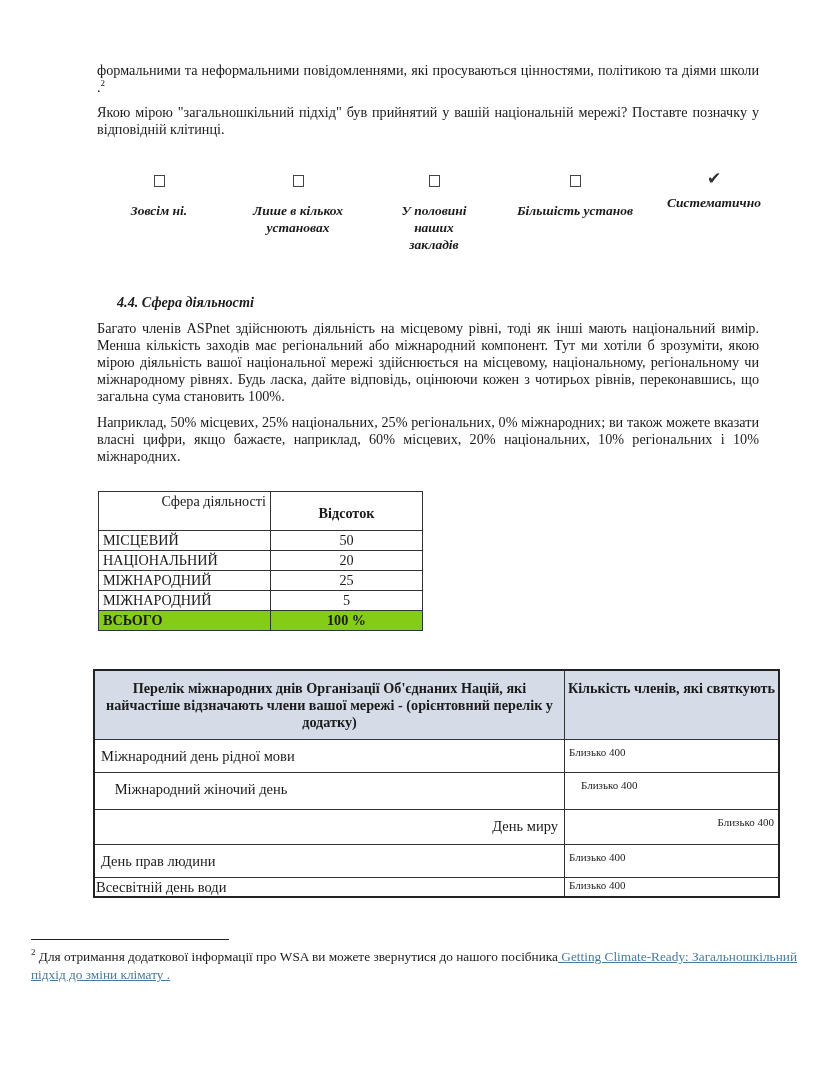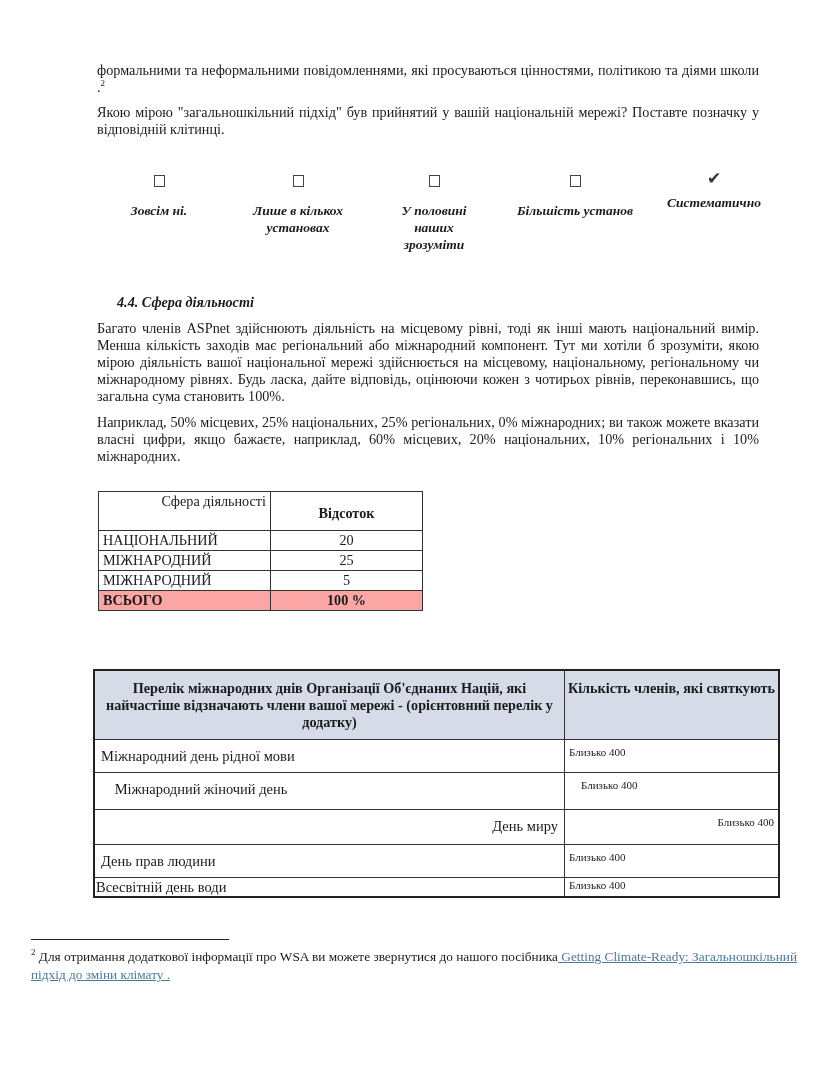--- a/index.html
+++ b/index.html
@@ -35,21 +35,21 @@
     font-style: italic; font-weight: bold; font-size: 14.2px;
   }
 
   table { border-collapse: collapse; position: absolute; }
   .t1 { left: 98px; top: 491px; width: 325px; font-size: 14.2px; }
   .t1 td, .t1 th { border: 1px solid #333; padding: 0 4px; line-height: 19px; height: 19px; }
   .t1 th { font-weight: normal; }
   .t1 .h1 { vertical-align: top; text-align: right; height: 38px; width: 163px; }
   .t1 .h2 { font-weight: bold; vertical-align: middle; padding-top: 4px; }
   .t1 .v { text-align: center; }
-  .t1 .total td { background: #fca5a5; font-weight: bold; }
+  .t1 .total td { background: #84cc16; font-weight: bold; }
 
   .t2 { left: 93px; top: 669px; width: 687px; font-size: 14.2px; }
   .t2 th {
     background: #d5dce8; border: 1px solid #333; font-weight: bold;
     text-align: center; vertical-align: top; line-height: 17px;
     padding: 9px 2px 8px 2px;
   }
   .t2 th.c1 { width: 465px; }
   .t2 td { border: 1px solid #333; border-left-width: 1px; vertical-align: top; }
   .t2 td.name { padding: 8px 6px 0 6px; font-size: 14.5px; }
@@ -84,21 +84,21 @@
   <div class="opt" style="left:138px; width:120px;">
     <span class="box"></span><br>
     <span>Лише в кількох установах</span>
   </div>
   <div class="opt" style="left:0; width:118px;">
     <span class="box"></span><br>
     <span>Зовсім ні.</span>
   </div>
   <div class="opt" style="left:292px; width:84px;">
     <span class="box"></span><br>
-    <span>У половині наших зрозуміти</span>
+    <span>У половині наших закладів</span>
   </div>
   <div class="opt" style="left:405px; width:140px;">
     <span class="box"></span><br>
     <span>Більшість установ</span>
   </div>
   <div class="opt" style="left:557px; width:114px;">
     <span class="check" style="margin-top:-2px;">✔</span>
     <span>Систематично</span>
   </div>
 </div>
@@ -106,20 +106,24 @@
 <div class="section-title">4.4. Сфера діяльності</div>
 
 <p class="para" style="top:320px;">Багато членів ASPnet здійснюють діяльність на місцевому рівні, тоді як інші мають національний вимір. Менша кількість заходів має регіональний або міжнародний компонент. Тут ми хотіли б зрозуміти, якою мірою діяльність вашої національної мережі здійснюється на місцевому, національному, регіональному чи міжнародному рівнях. Будь ласка, дайте відповідь, оцінюючи кожен з чотирьох рівнів, переконавшись, що загальна сума становить 100%.</p>
 <p class="para" style="top:414px;">Наприклад, 50% місцевих, 25% національних, 25% регіональних, 0% міжнародних; ви також можете вказати власні цифри, якщо бажаєте, наприклад, 60% місцевих, 20% національних, 10% регіональних і 10% міжнародних.</p>
 
 <table class="t1">
   <tbody>
       <tr>
     <th class="h1">Сфера діяльності</th>
     <th class="h2">Відсоток</th>
+  </tr>
+  <tr>
+    <td>МІСЦЕВИЙ</td>
+    <td class="v">50</td>
   </tr>
   <tr>
     <td>НАЦІОНАЛЬНИЙ</td>
     <td class="v">20</td>
   </tr>
   <tr>
     <td>МІЖНАРОДНИЙ</td>
     <td class="v">25</td>
   </tr>
   <tr>

